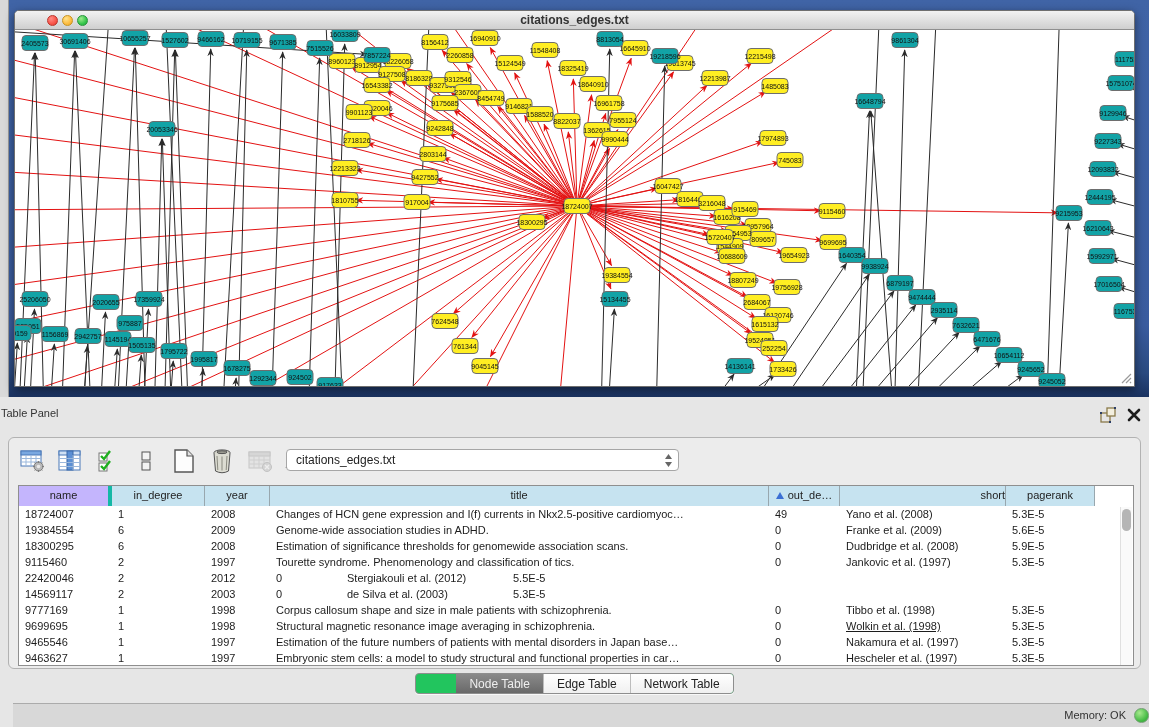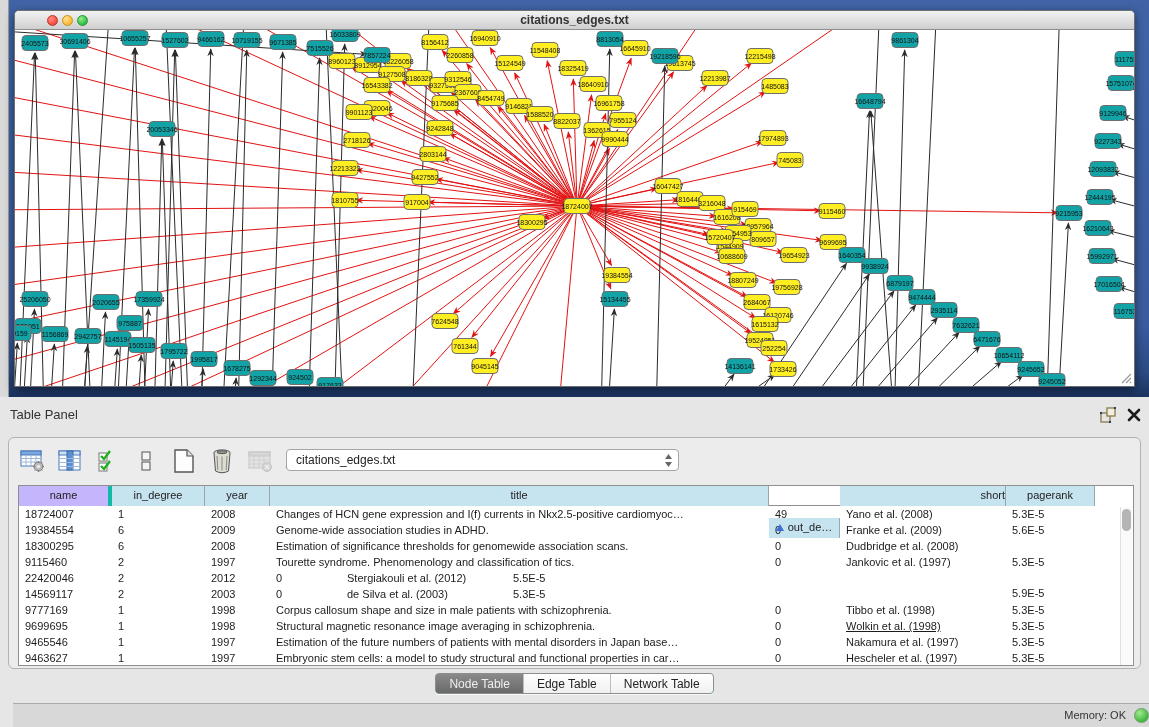--- a/index.html
+++ b/index.html
@@ -18,21 +18,21 @@
   .tl { position:absolute; top:4px; width:11px; height:11px; border-radius:50%; }
   .tl.red { left:32px; background:radial-gradient(circle at 35% 30%, #ff8b84, #f95449 60%, #d63b30); border:1px solid #ba342b; }
   .tl.yel { left:47px; background:radial-gradient(circle at 35% 30%, #ffe28a, #fdbc40 60%, #e0a325); border:1px solid #c7921f; }
   .tl.grn { left:62px; background:radial-gradient(circle at 35% 30%, #9ee98b, #35c64c 60%, #27a53b); border:1px solid #26953a; }
   .canvas { position:relative; width:100%; height:356px; background:#fff; }
   svg.netsvg { position:absolute; left:0; top:0; }
 
   
   .south { position:absolute; left:0; top:397px; width:1149px; height:330px; background:#e6e6e6; }
   .south-header { position:relative; height:38px; }
-  .south-title { position:absolute; left:10px; top:10px; font-size:13px; color:#333; }
+  .south-title { position:absolute; left:1px; top:10px; font-size:11px; color:#333; }
   .hdr-icons { position:absolute; right:8px; top:10px; display:flex; gap:10px; align-items:center; }
 
   .subpanel { position:absolute; left:8px; top:40px; width:1133px; height:232px;
     background:#ececec; border:1px solid #b2b2b2; border-radius:6px; }
   .toolbar { position:absolute; left:10px; top:7px; height:32px; display:flex; align-items:center; gap:12px; }
   .tbtn { width:26px; height:26px; display:flex; align-items:center; justify-content:center; }
   .combo { position:absolute; left:277px; top:11px; width:393px; height:22px; background:#fff;
     border:1px solid #a6a6a6; border-radius:4px; font-size:12px; color:#222; line-height:20px; padding:0 20px 0 9px; }
   .combo .steppers { position:absolute; right:5px; top:3px; }
 
@@ -45,21 +45,21 @@
   .sorttri { display:inline-block; width:0; height:0; border-left:4px solid transparent; border-right:4px solid transparent;
     border-bottom:7px solid #3b6fd4; margin-right:4px; position:relative; top:0px; }
   .trow { display:flex; height:16px; }
   .td { height:16px; font-size:11px; color:#1c1c1c; line-height:16px; padding-left:6px;
     overflow:hidden; white-space:nowrap; }
   .vscroll { position:absolute; right:1px; top:21px; width:12px; height:158px; background:#fafafa; border-left:1px solid #e0e0e0; }
   .vthumb { position:absolute; left:1px; top:2px; width:9px; height:22px; background:#b5b5b5; border-radius:5px; }
 
   .tabs { position:absolute; left:0; right:0; top:276px; display:flex; justify-content:center; }
   .seg { display:flex; border:1px solid #8e8e8e; border-radius:4px; overflow:hidden; background:#22c55e; height:21px;
-    box-shadow:0 1px 0 rgba(255,255,255,.7); }
+    box-shadow:0 1px 0 rgba(255,255,255,.7);padding-left:40px; }
   .seg .tab { padding:0 13px; font-size:12px; line-height:20px; color:#222; background:linear-gradient(#ffffff,#f0f0f0); border-right:1px solid #bdbdbd; }
   .seg .tab:last-child { border-right:none; }
   .seg .tab.sel { background:linear-gradient(#8a8a8a,#696969); color:#efefef; }
 
   .statusbar { position:absolute; left:13px; top:306px; width:1149px; height:24px; background:#d8d8d8; border-top:1px solid #ababab; }
   .mem { position:absolute; right:36px; top:5px; font-size:11px; color:#333; }
   .memdot { position:absolute; right:13px; top:4px; width:15px; height:15px; border-radius:50%;
     background:radial-gradient(circle at 35% 30%, #a6e98d, #45bb45 65%, #2f9e38); border:1px solid #6f9f6f; }
 
   .grip { position:absolute; right:2px; bottom:2px; }
@@ -845,21 +845,21 @@
           <path d="M4.5 14 L1 9 H8 Z" fill="#666"></path>
         </svg>
       </div>
 
       <div class="tablewrap">
         <div class="thead" id="thead">
             <div class="th gray" style="width: 93px;">name</div>
             <div class="th" style="width: 93px;">in_degree</div>
             <div class="th" style="width: 65px;">year</div>
             <div class="th" style="width: 499px;">title</div>
-            <div class="th" style="width: 71px; margin-top: 32px;"><span class="sorttri"></span>out_de…</div>
+            <div class="th" style="width: 71px;"><span class="sorttri"></span>out_de…</div>
             <div class="th" style="width: 166px; text-align: right;">short</div>
             <div class="th" style="width: 89px;">pagerank</div>
             <div class="th filler" style="flex: 1 1 0%;"></div>
           </div>
         <div class="tbody" id="tbody">
             <div class="trow">
               <div class="td" style="width: 93px;">18724007</div>
               <div class="td" style="width: 93px;">1</div>
               <div class="td" style="width: 65px;">2008</div>
               <div class="td" style="width: 499px;">Changes of HCN gene expression and I(f) currents in Nkx2.5-positive cardiomyoc…</div>
@@ -876,21 +876,21 @@
               <div class="td" style="width: 166px;">Franke et al. (2009)</div>
               <div class="td" style="width: 89px;">5.6E-5</div>
             </div>
             <div class="trow">
               <div class="td" style="width: 93px;">18300295</div>
               <div class="td" style="width: 93px;">6</div>
               <div class="td" style="width: 65px;">2008</div>
               <div class="td" style="width: 499px;">Estimation of significance thresholds for genomewide association scans.</div>
               <div class="td" style="width: 71px;">0</div>
               <div class="td" style="width: 166px;">Dudbridge et al. (2008)</div>
-              <div class="td" style="width: 89px; margin-top: 47px;">5.9E-5</div>
+              <div class="td" style="width: 89px;">5.9E-5</div>
             </div>
             <div class="trow">
               <div class="td" style="width: 93px;">9115460</div>
               <div class="td" style="width: 93px;">2</div>
               <div class="td" style="width: 65px;">1997</div>
               <div class="td" style="width: 499px;">Tourette syndrome. Phenomenology and classification of tics.</div>
               <div class="td" style="width: 71px;">0</div>
               <div class="td" style="width: 166px;">Jankovic et al. (1997)</div>
               <div class="td" style="width: 89px;">5.3E-5</div>
             </div>

